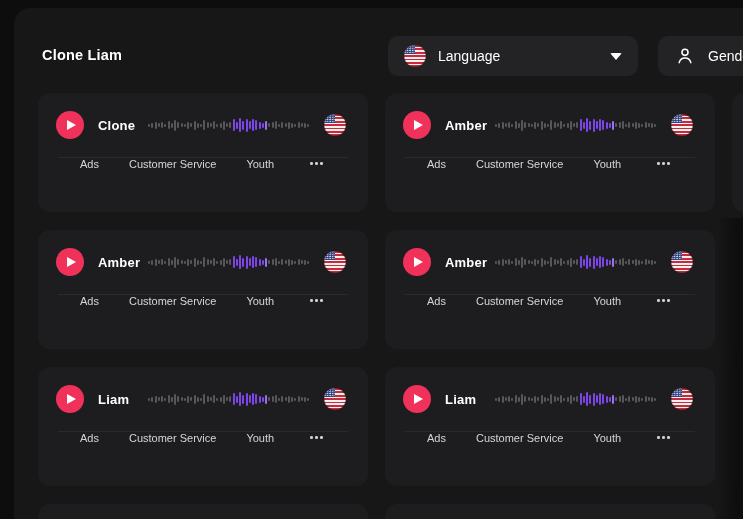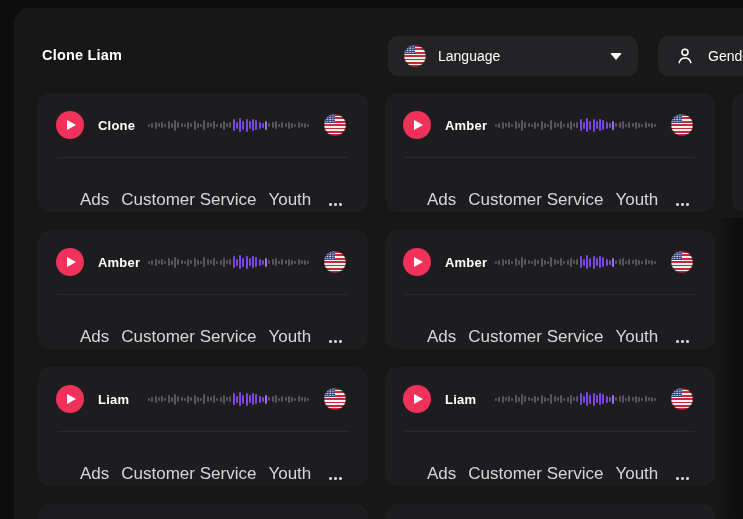--- a/index.html
+++ b/index.html
@@ -73,22 +73,22 @@
   }
   .waveform{
     flex:1 1 auto;height:16px;margin:0 14px 0 2px;
     display:flex;align-items:center;justify-content:space-between;
   }
   .waveform .bar{width:2px;border-radius:1px;background:var(--waveform_bar,#56565b);}
   .waveform .bar.hl{background:var(--waveform_highlight,#7b45e8);}
   .waveform .bar.ph{background:var(--waveform_playhead,#9a6ff2);}
   .divider{height:1px;margin:0 20px;background:var(--divider,#2a2a2d);}
   .tags{
-    height:52px;display:flex;align-items:flex-end;gap:12px;padding-left:42px;
-    color:var(--text_secondary,#d6d6d8);font-size:17px;
+    height:52px;display:flex;align-items:flex-start;gap:30px;padding-left:42px;
+    color:var(--text_secondary,#d6d6d8);font-size:11px;
   }
   .tag{white-space:nowrap;}
   .more{
     background:none;border:none;cursor:pointer;padding:4px;margin-left:2px;
     display:flex;align-items:center;gap:2.5px;
   }
   .more .dot{width:2.6px;height:2.6px;border-radius:50%;background:#d0d0d2;}
   
   .right-shadow{
     position:absolute;top:218px;right:0;width:26px;height:301px;z-index:5;

